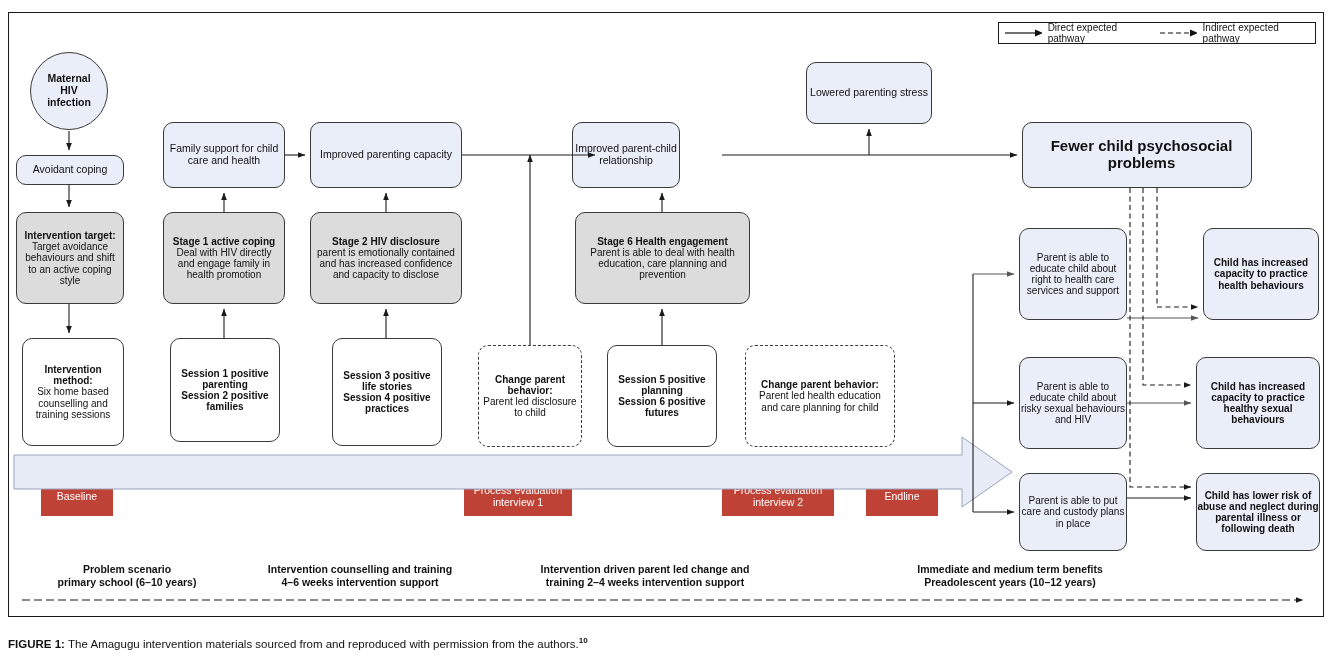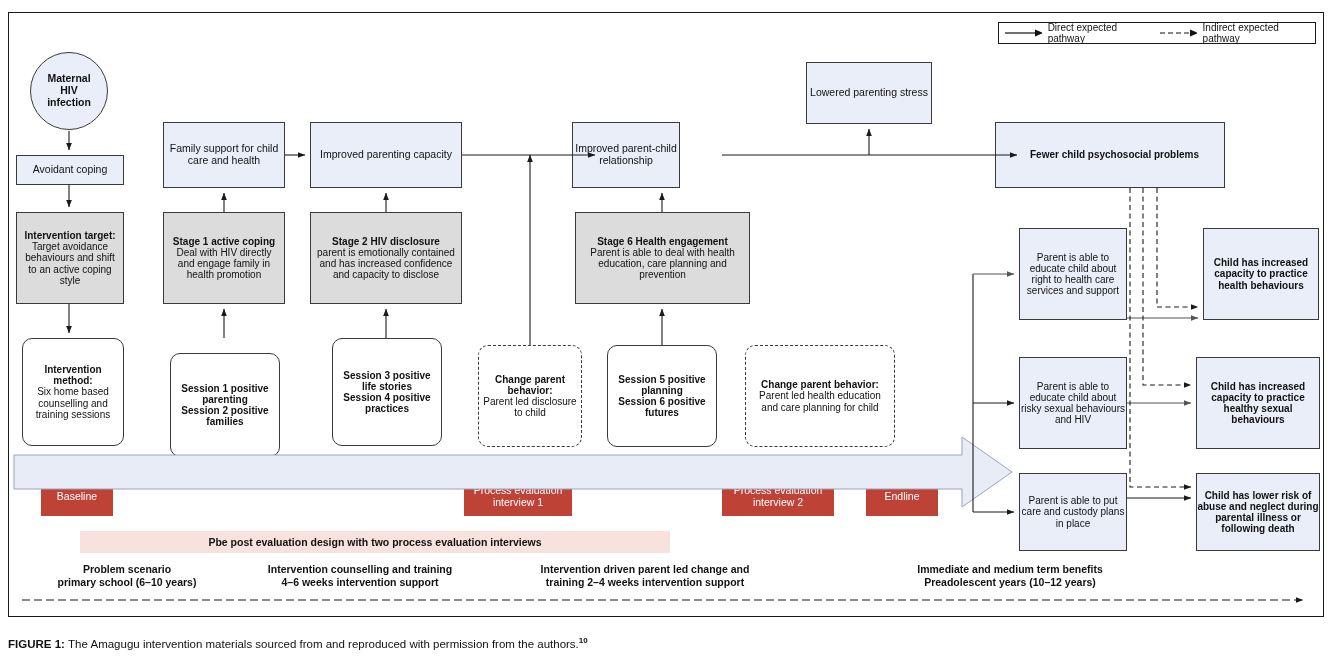--- a/index.html
+++ b/index.html
@@ -2,21 +2,21 @@
 <html><head>
 <meta charset="utf-8">
 <style>
   html,body{margin:0;padding:0;background:#ffffff;}
   body{font-family:"Liberation Sans", sans-serif;}
   #page{position:relative;width:1333px;height:670px;overflow:hidden;background:#fff;}
 
   
   .frame{position:absolute;left:8px;top:12px;width:1316px;height:605px;border:1px solid #1a1a1a;box-sizing:border-box;background:#fff;}
 
-  .node{position:absolute;box-sizing:border-box;display:flex;align-items:center;justify-content:center;text-align:center;line-height:1.12;color:#111;}
+  .node{position:absolute;box-sizing:border-box;display:flex;align-items:center;justify-content:center;text-align:center;line-height:1.12;color:#111;border-radius:10px;}
   .blue{background:#eaeef9;border:1px solid #3a3a3a;}
   .grey{background:#dcdcdc;border:1px solid #3a3a3a;font-weight:bold;}
   .rounded{background:#ffffff;border:1px solid #3a3a3a;border-radius:10px;font-weight:bold;}
   .dashed{background:#ffffff;border:1px dashed #3a3a3a;border-radius:10px;}
   .circle{background:#eaeef9;border:1px solid #3a3a3a;border-radius:50%;font-weight:bold;}
   .bold{font-weight:bold;}
   .inner{padding:2px 4px;}
   .redbox{position:absolute;background:#bf4236;color:#fff;display:flex;align-items:center;justify-content:center;text-align:center;line-height:1.15;box-sizing:border-box;}
   .pinkbar{position:absolute;background:#f7e2de;display:flex;align-items:center;justify-content:center;font-weight:bold;color:#111;}
   .caption-lbl{position:absolute;text-align:center;font-weight:bold;color:#111;line-height:1.25;}
@@ -77,21 +77,21 @@
     <span>Family support for child care and health</span>
   </div>
 
   <div class="node grey" style="left:163px;top:212px;width:122px;height:92px;font-size:10px;">
     <div class="inner">
       <div class="bold">Stage 1 active coping</div>
       <div style="font-weight:normal;">Deal with HIV directly and engage family in health promotion</div>
     </div>
   </div>
 
-  <div class="node rounded" style="left:170px;top:338px;width:110px;height:104px;font-size:10px;margin-top:15px;">
+  <div class="node rounded" style="left:170px;top:338px;width:110px;height:104px;font-size:10px;">
     <div class="inner">
       <div>Session 1 positive</div>
       <div>parenting</div>
       <div>Session 2 positive</div>
       <div>families</div>
     </div>
   </div>
 
   <div class="node blue" style="left:310px;top:122px;width:152px;height:66px;font-size:10.5px;">
     <span>Improved parenting capacity</span>
@@ -144,21 +144,21 @@
     <div class="inner">
       <div class="bold">Change parent behavior:</div>
       <div>Parent led health education and care planning for child</div>
     </div>
   </div>
 
   <div class="node blue" style="left:806px;top:62px;width:126px;height:62px;font-size:10.5px;">
     <span>Lowered parenting stress</span>
   </div>
 
-  <div class="node blue" style="left:995px;top:122px;width:230px;height:66px;font-size:10px;font-weight:bold;padding-left:9px;">
+  <div class="node blue" style="left:1022px;top:122px;width:230px;height:66px;font-size:15px;font-weight:bold;padding-left:9px;">
     <span>Fewer child psychosocial problems</span>
   </div>
 
   <div class="node blue" style="left:1019px;top:228px;width:108px;height:92px;font-size:10px;">
     <span>Parent is able to educate child about right to health care services and support</span>
   </div>
 
   <div class="node blue" style="left:1019px;top:357px;width:108px;height:92px;font-size:10px;">
     <span>Parent is able to educate child about risky sexual behaviours and HIV</span>
   </div>
@@ -194,23 +194,20 @@
     <div>
       <div>Process evaluation</div>
       <div>interview 2</div>
     </div>
   </div>
 
   <div class="redbox" style="left:866px;top:476px;width:72px;height:40px;font-size:10.5px;">
     <span>Endline</span>
   </div>
 
-  <div class="pinkbar" style="left:80px;top:531px;width:590px;height:22px;font-size:10.5px;">
-    <span>Pbe post evaluation design with two process evaluation interviews</span>
-  </div>
 
   <div class="caption-lbl" style="left:12px;top:563px;width:230px;font-size:10.5px;">
     <div>Problem scenario</div>
     <div>primary school (6–10 years)</div>
   </div>
   <div class="caption-lbl" style="left:225px;top:563px;width:270px;font-size:10.5px;">
     <div>Intervention counselling and training</div>
     <div>4–6 weeks intervention support</div>
   </div>
   <div class="caption-lbl" style="left:500px;top:563px;width:290px;font-size:10.5px;text-align:center;">

